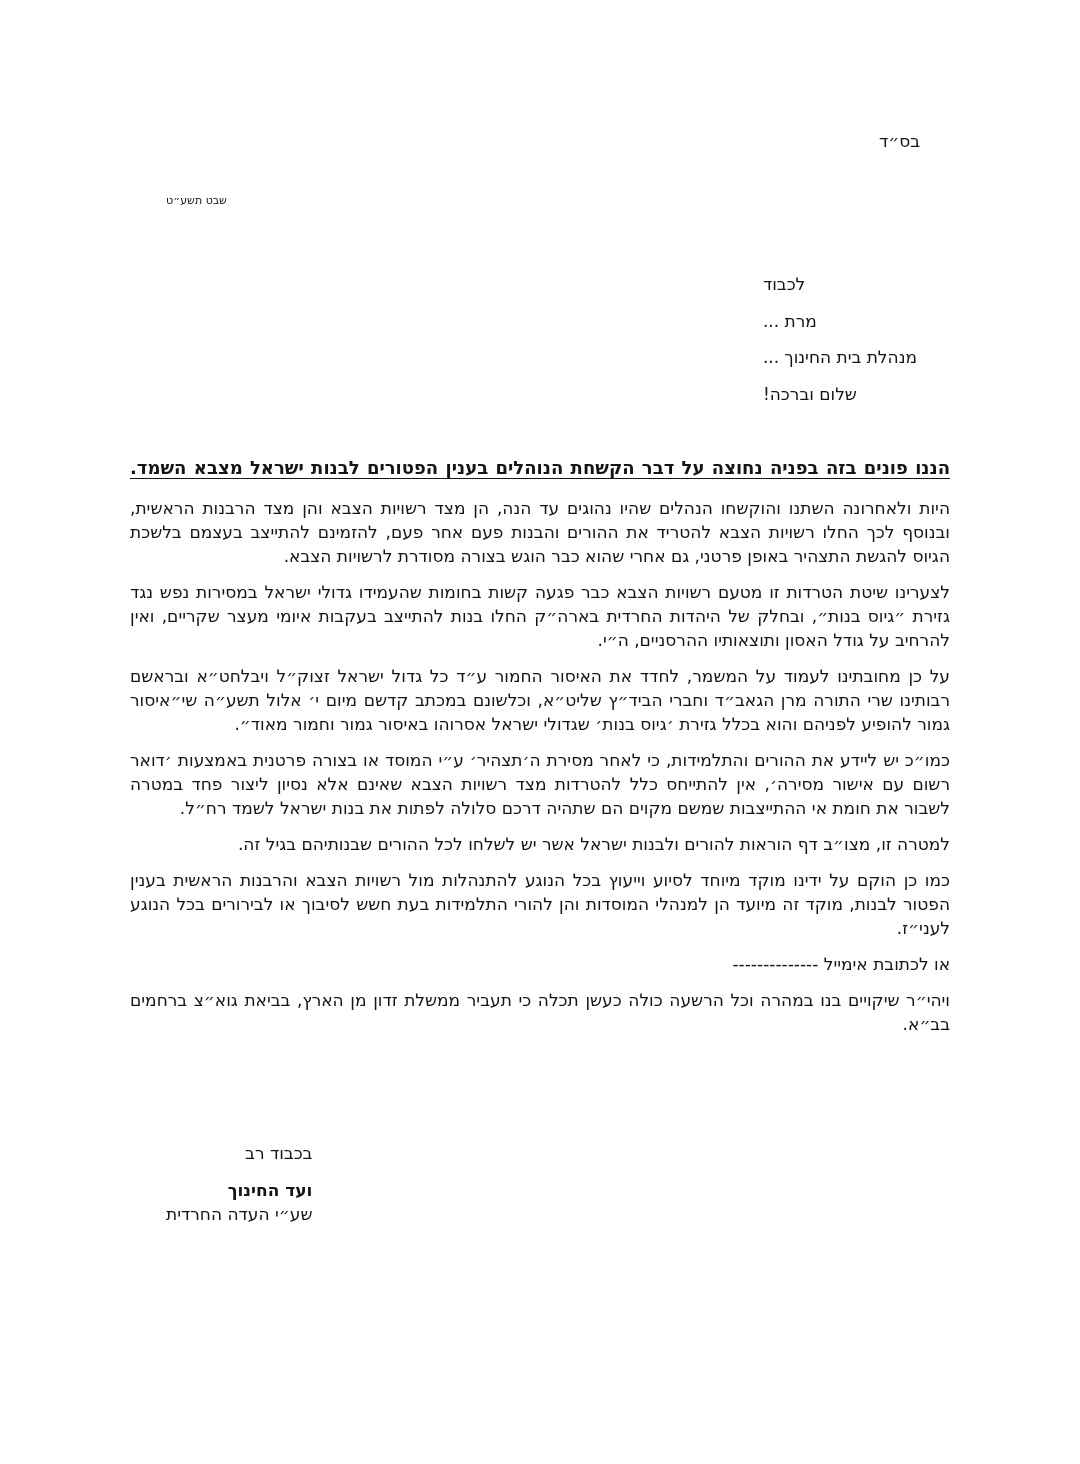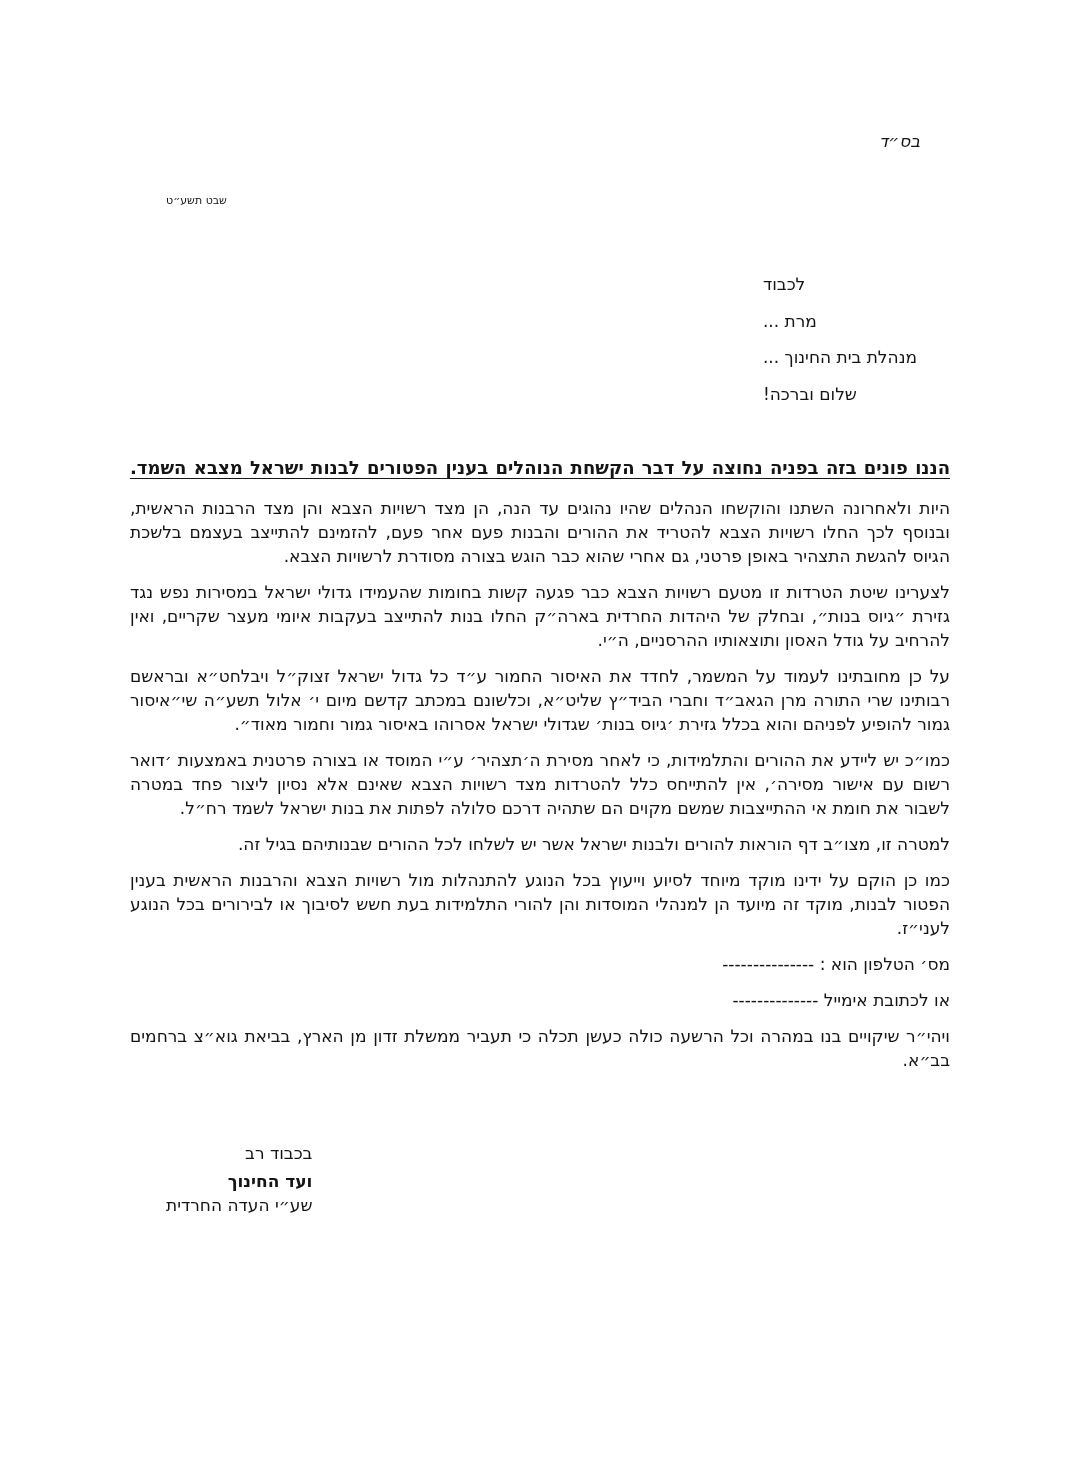--- a/index.html
+++ b/index.html
@@ -20,21 +20,20 @@
     width: 1080px;
     height: 1464px;
     background: #ffffff;
     overflow: hidden;
   }
   .bsd {
     position: absolute;
     top: 131px;
     right: 160px;
     font-size: 17px;
-    font-style: italic;
   }
   .letter-date {
     position: absolute;
     top: 194px;
     left: 166px;
     font-size: 11px;
   }
   .recipient {
     position: absolute;
     top: 266px;
@@ -82,21 +81,21 @@
   .closing {
     position: absolute;
     top: 1141px;
     left: 166px;
     font-size: 17px;
     line-height: 24px;
     text-align: right;
     direction: rtl;
   }
   .closing .regards {
-    margin-bottom: 4px;
+    margin-bottom: 13px;
   }
   .closing .signer {
     font-weight: bold;
   }
 </style>
 </head>
 <body>
 
 <div class="page">
 
@@ -113,21 +112,20 @@
 
   <div class="subject">הננו פונים בזה בפניה נחוצה על דבר הקשחת הנוהלים בענין הפטורים לבנות ישראל מצבא השמד.</div>
 
   <div class="body-text">
     <p>היות ולאחרונה השתנו והוקשחו הנהלים שהיו נהוגים עד הנה, הן מצד רשויות הצבא והן מצד הרבנות הראשית, ובנוסף לכך החלו רשויות הצבא להטריד את ההורים והבנות פעם אחר פעם, להזמינם להתייצב בעצמם בלשכת הגיוס להגשת התצהיר באופן פרטני, גם אחרי שהוא כבר הוגש בצורה מסודרת לרשויות הצבא.</p>
     <p>לצערינו שיטת הטרדות זו מטעם רשויות הצבא כבר פגעה קשות בחומות שהעמידו גדולי ישראל במסירות נפש נגד גזירת ״גיוס בנות״, ובחלק של היהדות החרדית בארה״ק החלו בנות להתייצב בעקבות איומי מעצר שקריים, ואין להרחיב על גודל האסון ותוצאותיו ההרסניים, ה״י.</p>
     <p>על כן מחובתינו לעמוד על המשמר, לחדד את האיסור החמור ע״ד כל גדול ישראל זצוק״ל ויבלחט״א ובראשם רבותינו שרי התורה מרן הגאב״ד וחברי הביד״ץ שליט״א, וכלשונם במכתב קדשם מיום י׳ אלול תשע״ה שי״איסור גמור להופיע לפניהם והוא בכלל גזירת ׳גיוס בנות׳ שגדולי ישראל אסרוהו באיסור גמור וחמור מאוד״.</p>
     <p>כמו״כ יש ליידע את ההורים והתלמידות, כי לאחר מסירת ה׳תצהיר׳ ע״י המוסד או בצורה פרטנית באמצעות ׳דואר רשום עם אישור מסירה׳, אין להתייחס כלל להטרדות מצד רשויות הצבא שאינם אלא נסיון ליצור פחד במטרה לשבור את חומת אי ההתייצבות שמשם מקוים הם שתהיה דרכם סלולה לפתות את בנות ישראל לשמד רח״ל.</p>
     <p>למטרה זו, מצו״ב דף הוראות להורים ולבנות ישראל אשר יש לשלחו לכל ההורים שבנותיהם בגיל זה.</p>
     <p>כמו כן הוקם על ידינו מוקד מיוחד לסיוע וייעוץ בכל הנוגע להתנהלות מול רשויות הצבא והרבנות הראשית בענין הפטור לבנות, מוקד זה מיועד הן למנהלי המוסדות והן להורי התלמידות בעת חשש לסיבוך או לבירורים בכל הנוגע לעני״ז.</p>
-    <p class="contact-line">מס׳ הטלפון הוא : ---------------</p>
     <p class="contact-line">או לכתובת אימייל --------------</p>
     <p>ויהי״ר שיקויים בנו במהרה וכל הרשעה כולה כעשן תכלה כי תעביר ממשלת זדון מן הארץ, בביאת גוא״צ ברחמים בב״א.</p>
   </div>
 
   <div class="closing">
     <div class="regards">בכבוד רב</div>
     <div class="signer">ועד החינוך</div>
     <div class="org">שע״י העדה החרדית</div>
   </div>
 

